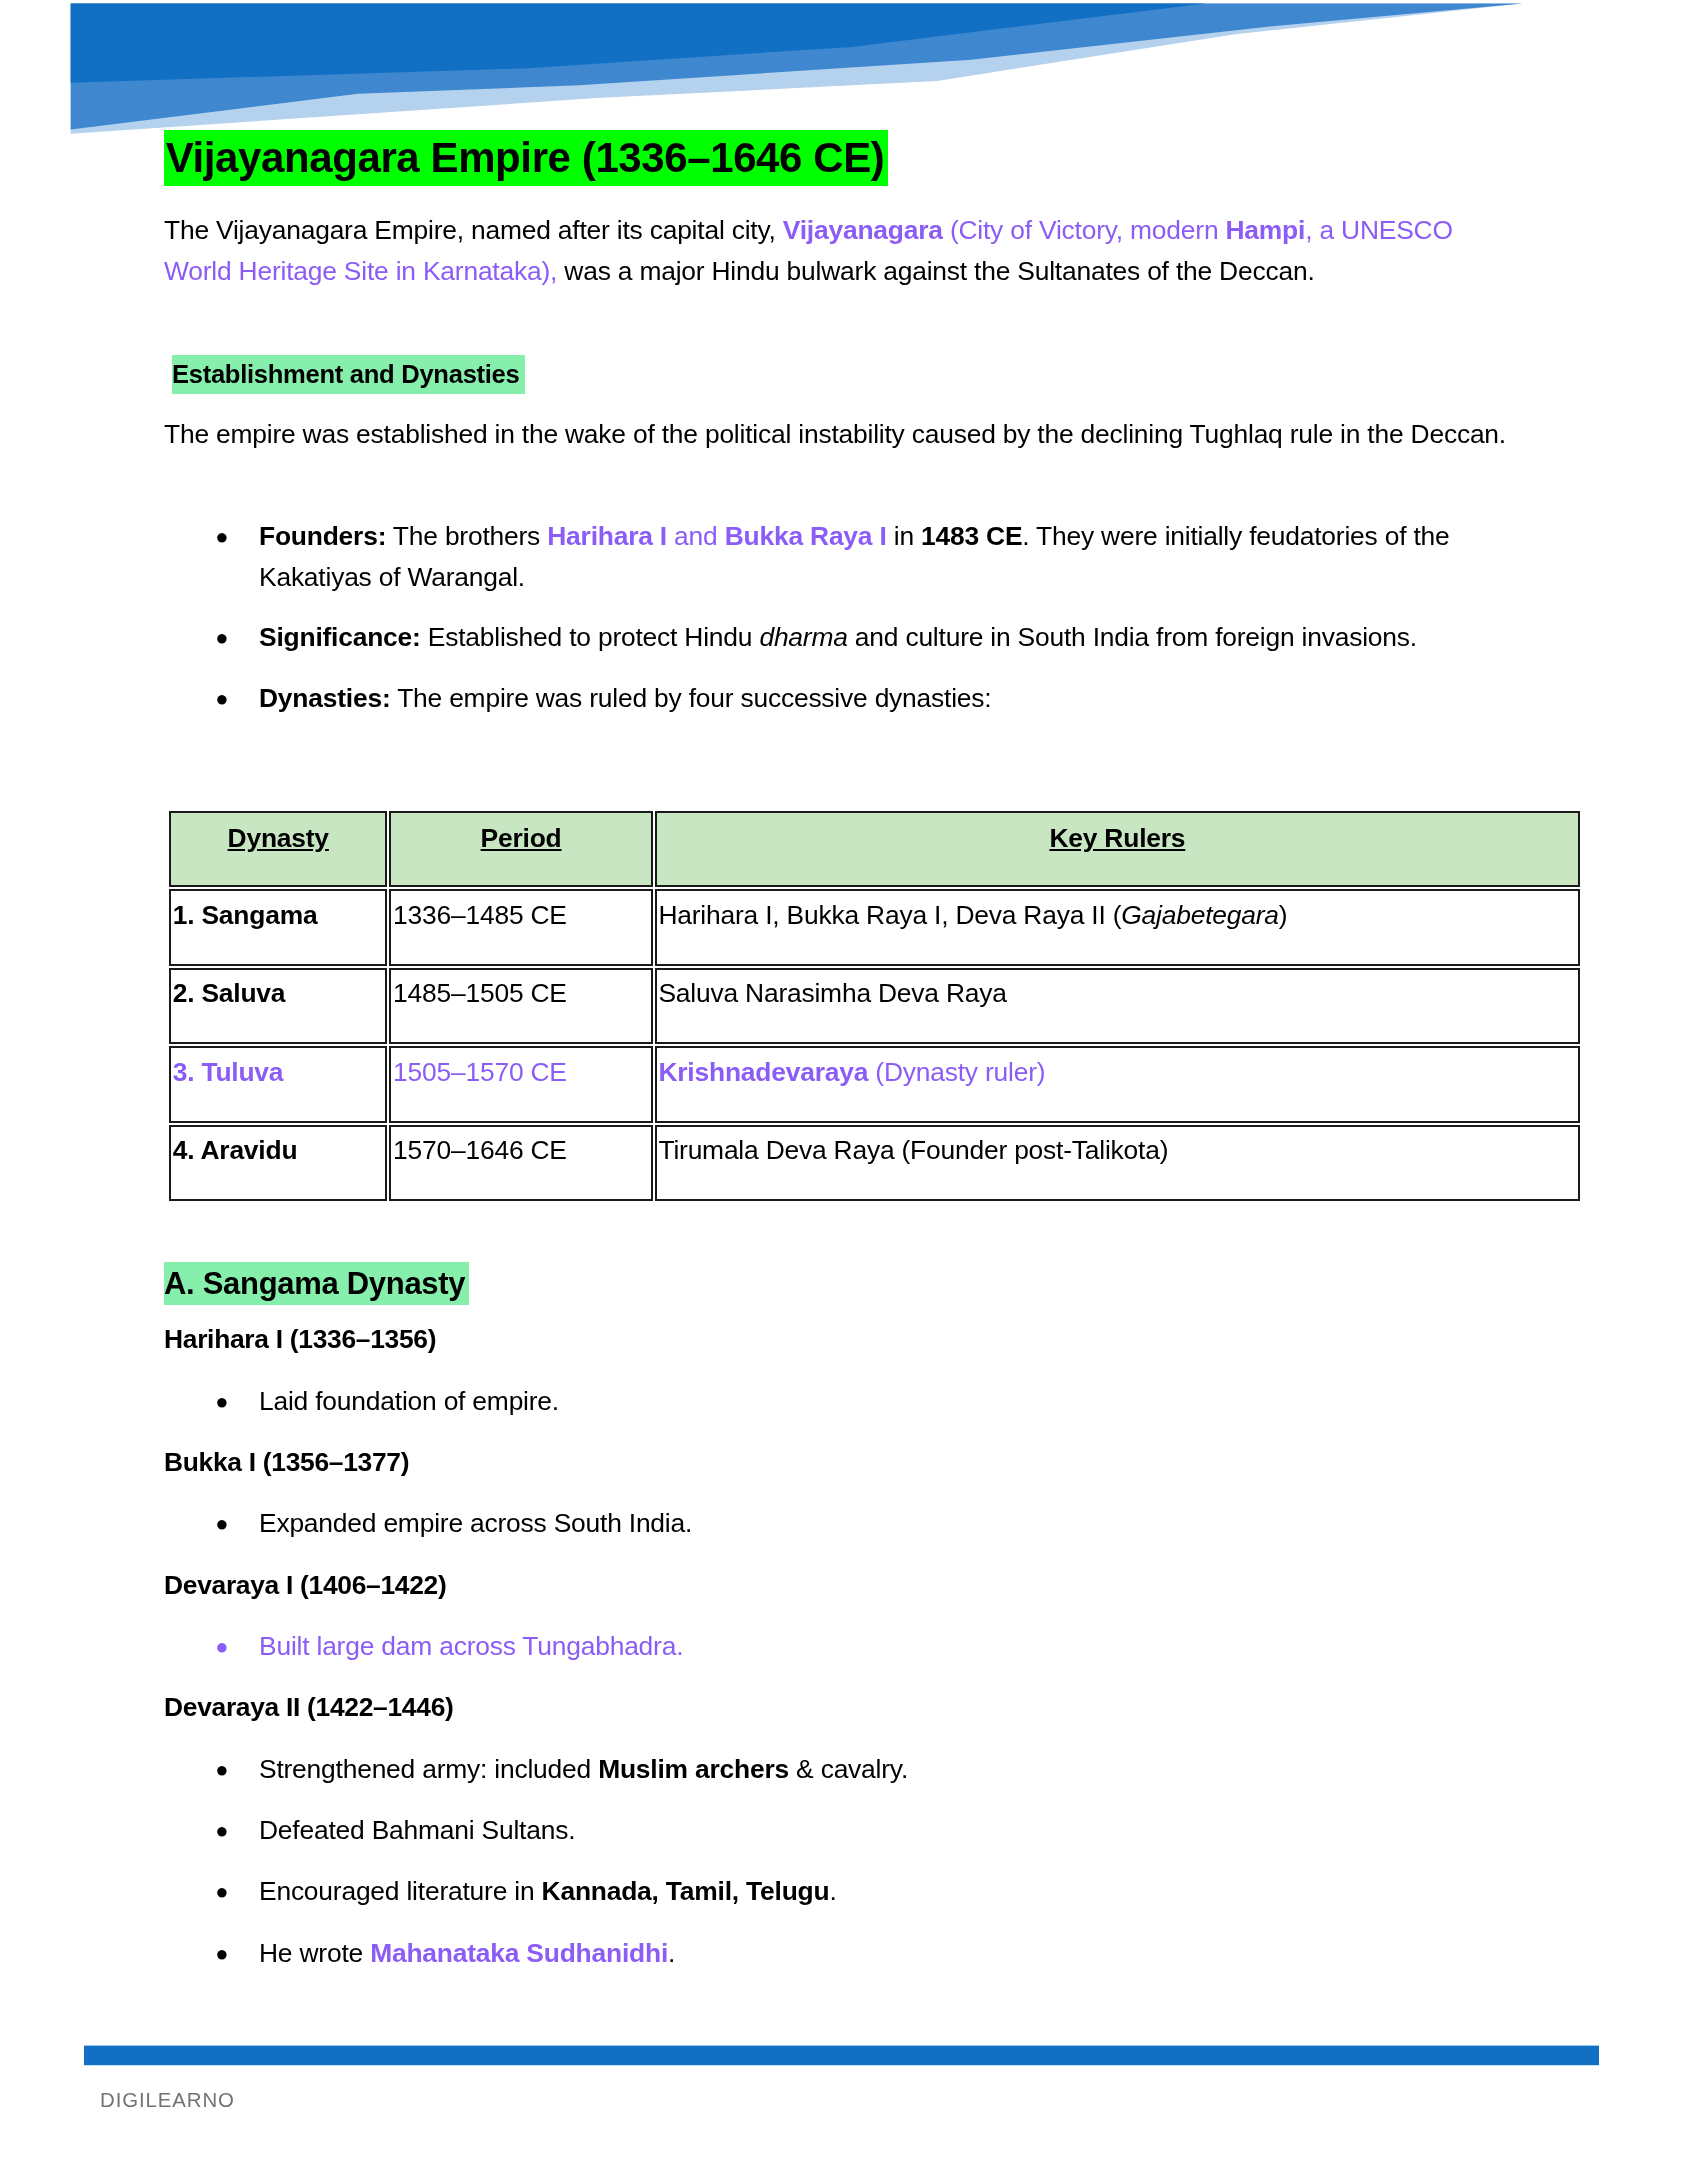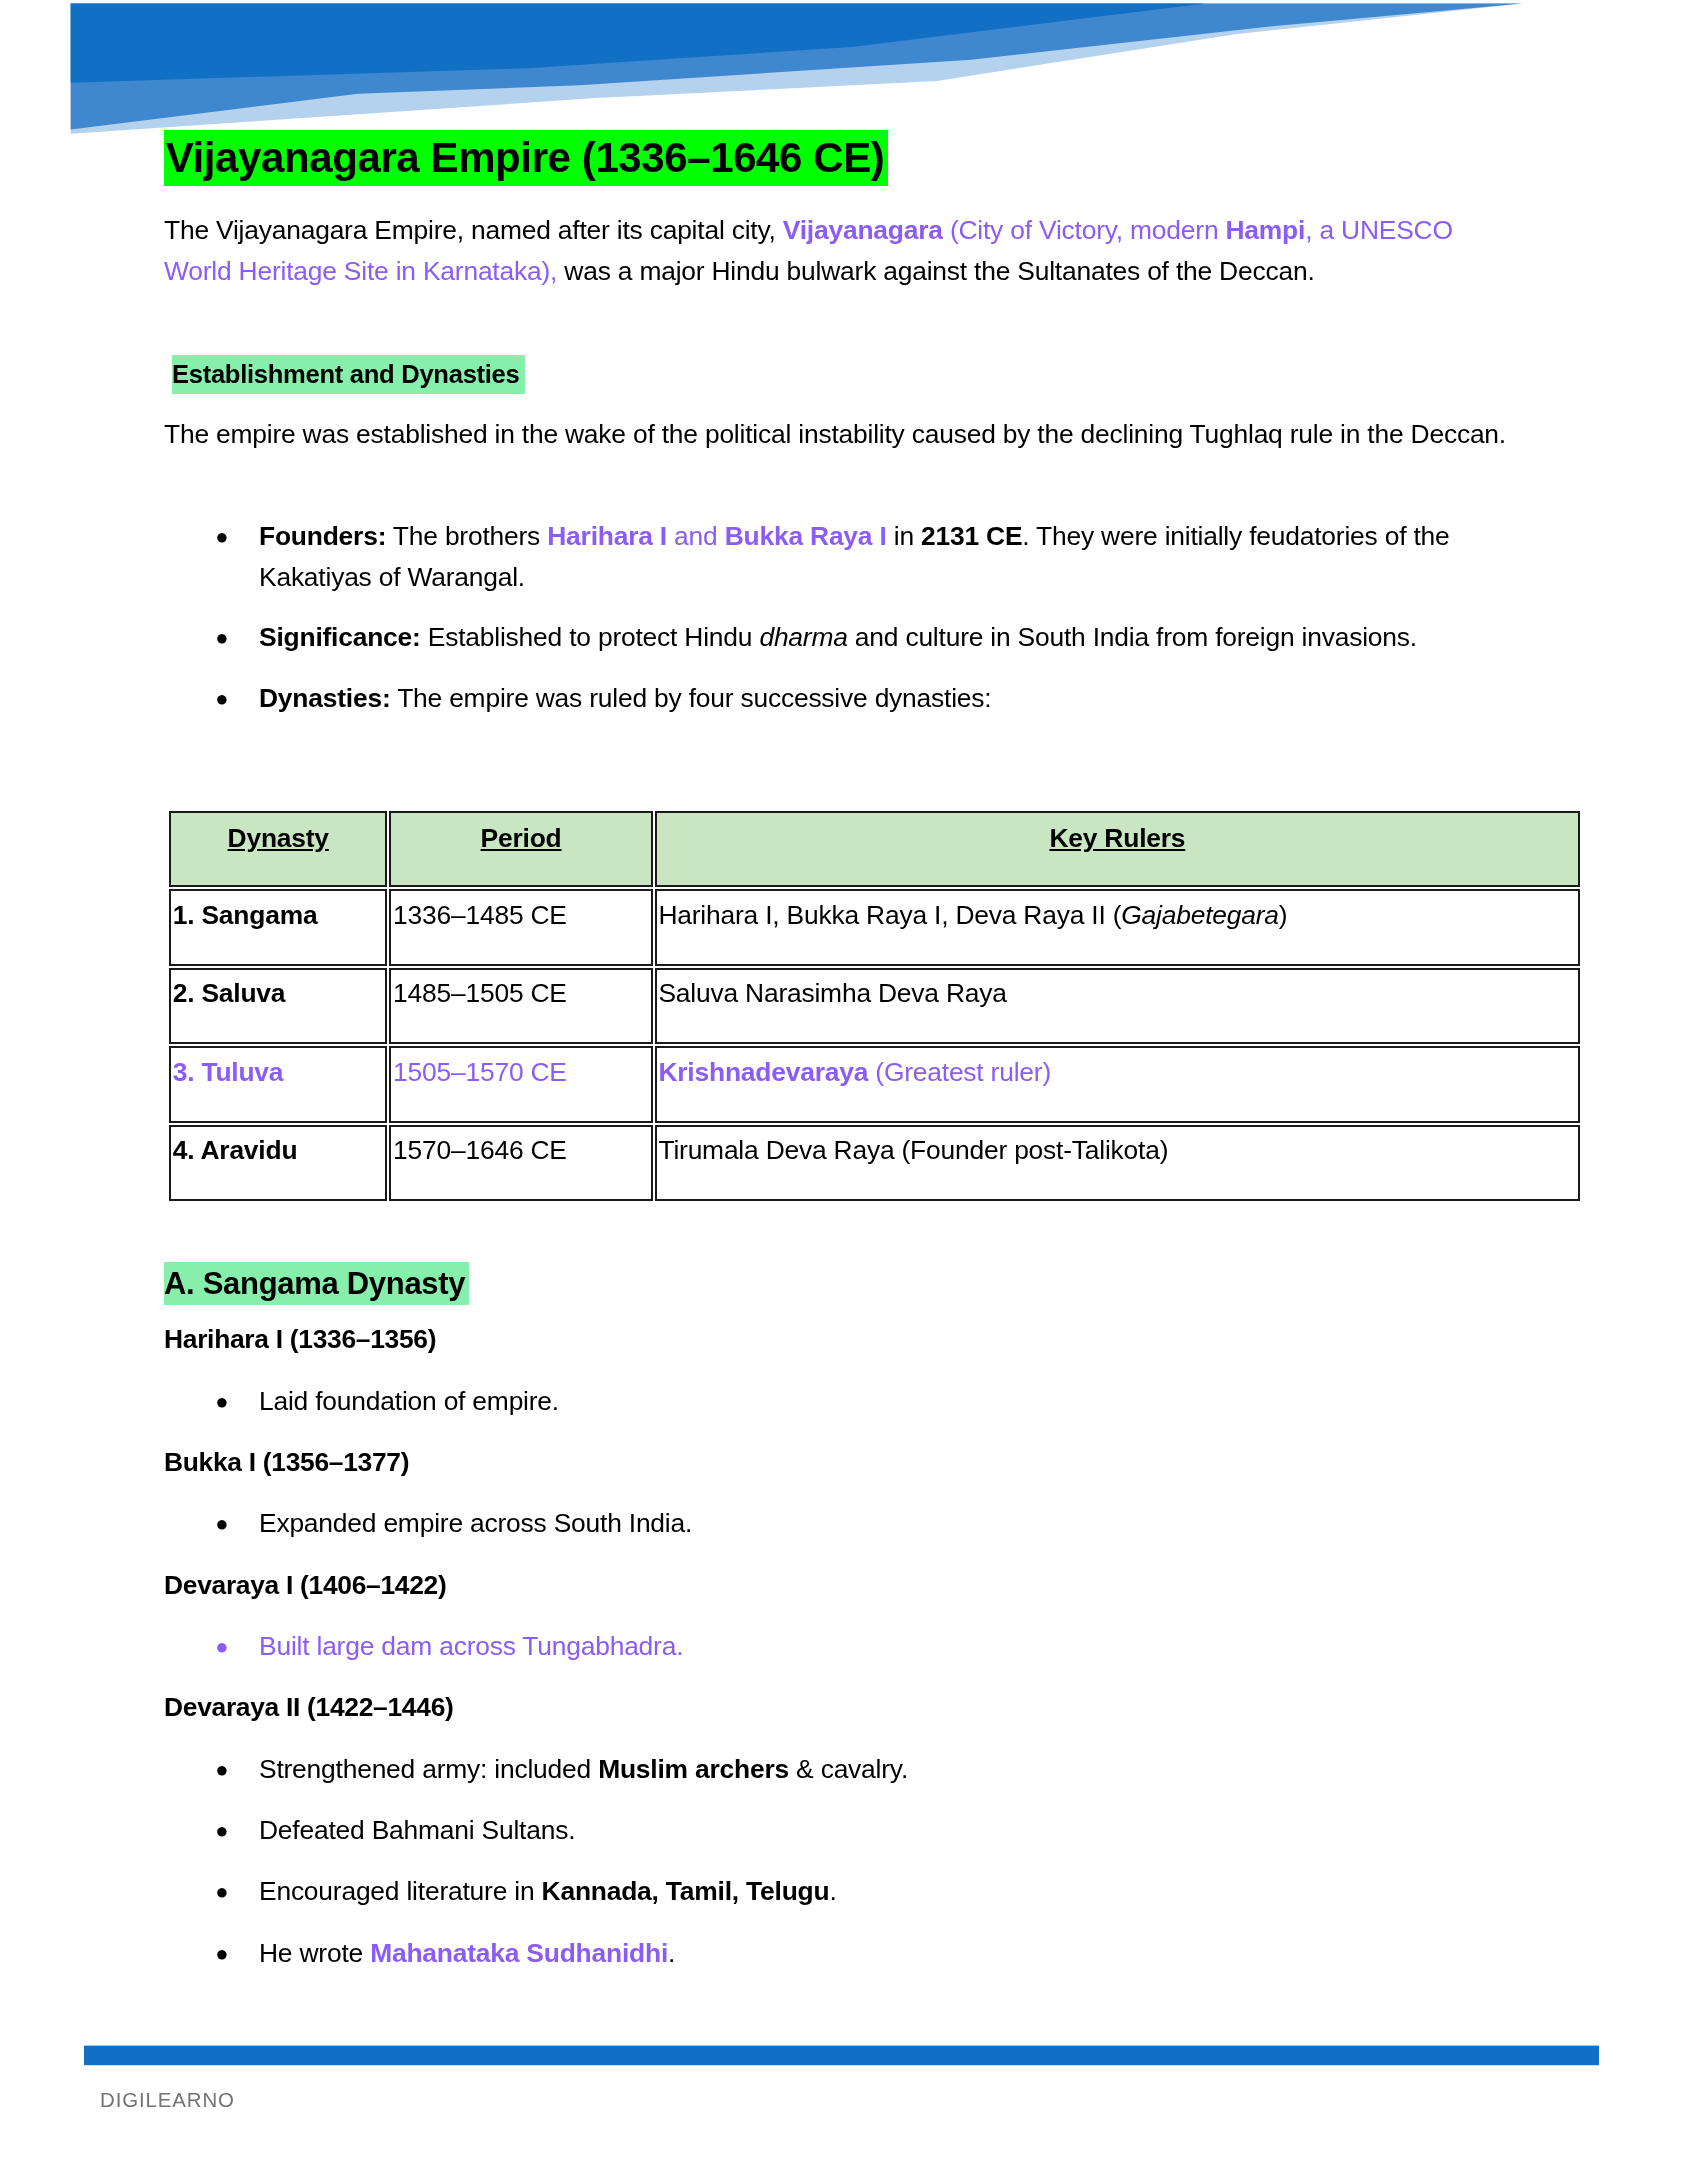--- a/index.html
+++ b/index.html
@@ -66,21 +66,21 @@
 <div class="abs para" style="top:210px;">
   <span>The Vijayanagara Empire, named after its capital city, </span><span class="red b">Vijayanagara</span><span class="red"> (City of Victory, modern </span><span class="red b">Hampi</span><span class="red">, a UNESCO World Heritage Site in Karnataka),</span><span> was a major Hindu bulwark against the Sultanates of the Deccan.</span>
 </div>
 
 <div class="abs gray-head h-estab">Establishment and Dynasties</div>
 
 <div class="abs para" style="top:414px;">The empire was established in the wake of the political instability caused by the declining Tughlaq rule in the Deccan.</div>
 
 <div class="abs bullet-row" style="top:516px;">
   <span class="dot">●</span>
-  <span class="txt"><span class="b">Founders:</span><span> The brothers </span><span class="red b">Harihara I</span><span class="red"> and </span><span class="red b">Bukka Raya I</span><span> in </span><span class="b">2131 CE</span><span>. They were initially feudatories of the Kakatiyas of Warangal.</span></span>
+  <span class="txt"><span class="b">Founders:</span><span> The brothers </span><span class="red b">Harihara I</span><span class="red"> and </span><span class="red b">Bukka Raya I</span><span> in </span><span class="b">1483 CE</span><span>. They were initially feudatories of the Kakatiyas of Warangal.</span></span>
 </div>
 
 <div class="abs bullet-row" style="top:617px;">
   <span class="dot">●</span>
   <span class="txt"><span class="b">Significance:</span><span> Established to protect Hindu </span><span class="i">dharma</span><span> and culture in South India from foreign invasions.</span></span>
 </div>
 
 <div class="abs bullet-row" style="top:678px;">
   <span class="dot">●</span>
   <span class="txt"><span class="b">Dynasties:</span><span> The empire was ruled by four successive dynasties:</span></span>
@@ -101,21 +101,21 @@
       <td><span>Harihara I, Bukka Raya I, Deva Raya II (</span><span class="i">Gajabetegara</span><span>)</span></td>
     </tr>
     <tr>
       <td class="c1 b">2. Saluva</td>
       <td class="c2">1485–1505 CE</td>
       <td>Saluva Narasimha Deva Raya</td>
     </tr>
     <tr>
       <td class="c1 b red">3. Tuluva</td>
       <td class="c2 red">1505–1570 CE</td>
-      <td class="red"><span class="b">Krishnadevaraya</span><span> (Greatest ruler)</span></td>
+      <td class="red"><span class="b">Krishnadevaraya</span><span> (Dynasty ruler)</span></td>
     </tr>
     <tr>
       <td class="c1 b">4. Aravidu</td>
       <td class="c2">1570–1646 CE</td>
       <td>Tirumala Deva Raya (Founder post-Talikota)</td>
     </tr>
   </tbody>
 </table>
 
 <div class="abs gray-head h-sangama">A. Sangama Dynasty</div>

